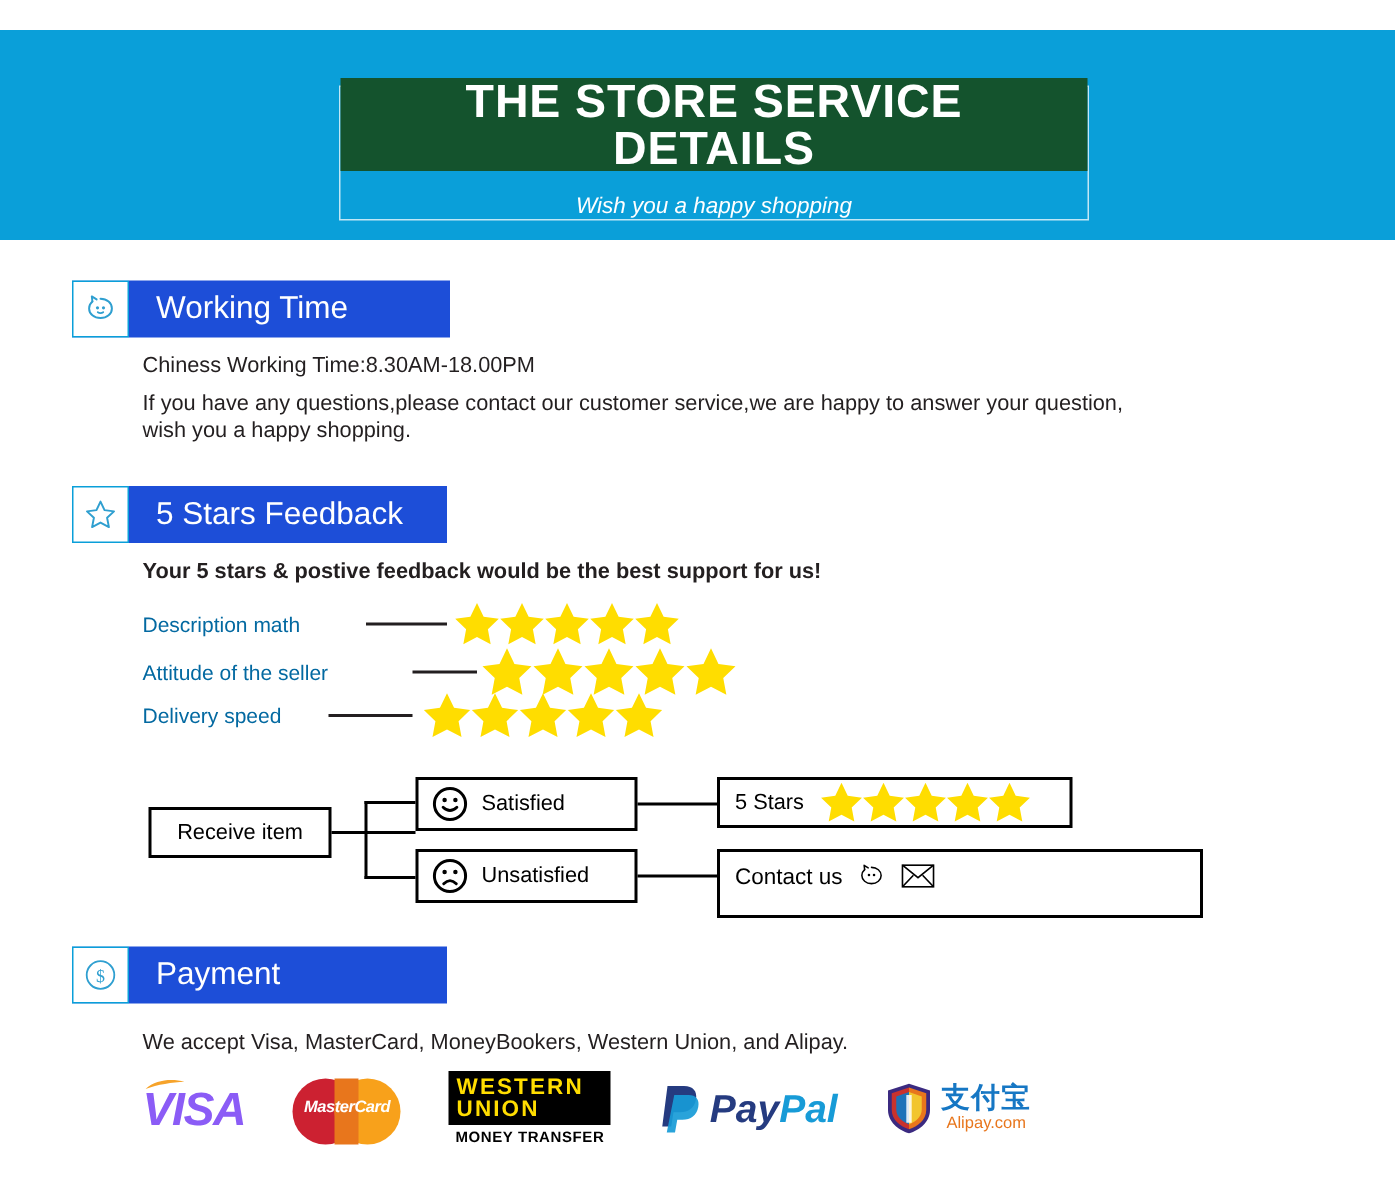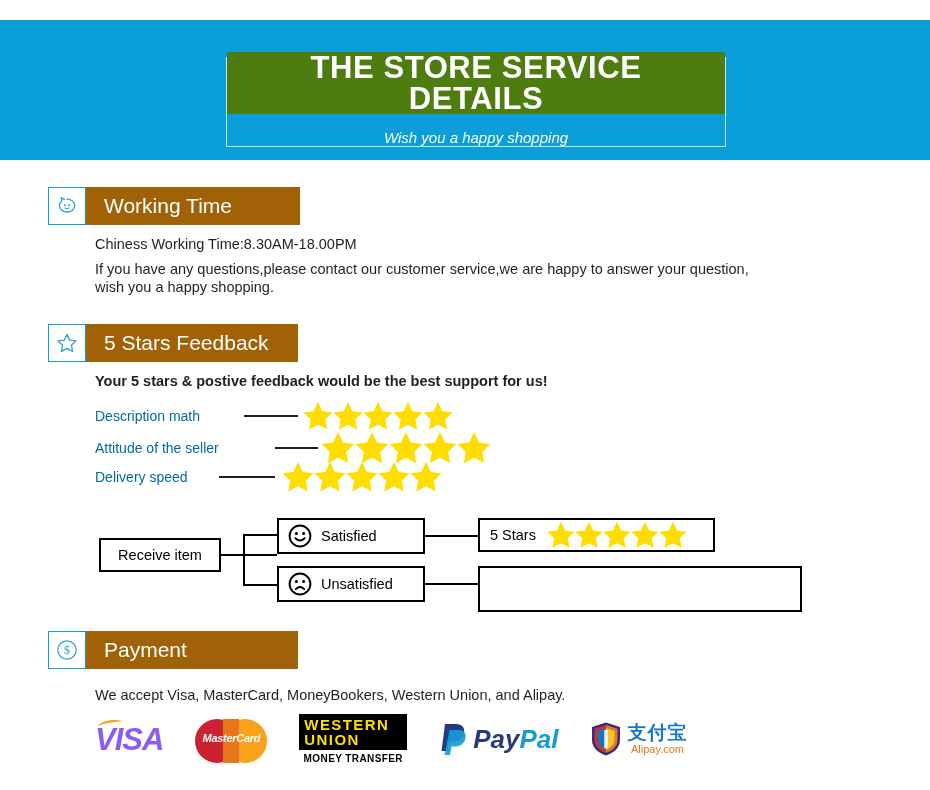--- a/index.html
+++ b/index.html
@@ -20,36 +20,36 @@
     border:1px solid rgba(255,255,255,.75);
   }
   .banner-title{
     position:absolute;left:0;top:-6px;width:498px;
     text-align:center;
     color:#ffffff;
     font-size:31px;font-weight:bold;letter-spacing:.6px;
     line-height:1;
   }
   .banner-title span{
-    background:#4d7c0f;padding:0 16px;display:inline-block;
+    background:#14532d;padding:0 16px;display:inline-block;
   }
   .banner-sub{
     position:absolute;left:0;top:72px;width:498px;
     text-align:center;
     color:#ffffff;
     font-size:15px;font-style:italic;
     line-height:1;
   }
   .banner-sub span{
     background:#0a9fd9;padding:0 14px;display:inline-block;
   }
   
   .sec-head{
     position:absolute;height:38px;
-    background:#a16207;
+    background:#1d4ed8;
     display:flex;align-items:center;
   }
   .sec-icon-box{
     width:38px;height:38px;background:#ffffff;
     border:1px solid #0a9fd9;
     box-sizing:border-box;
     display:flex;align-items:center;justify-content:center;
     flex:0 0 auto;
   }
   .sec-title{
@@ -273,20 +273,34 @@
       <svg width="30" height="30" viewBox="0 0 26 26" style="margin-right: -2px;">
         <path d="M13 1.6 L16.6 9.1 L24.8 10.2 L18.9 15.9 L20.4 24 L13 20.1 L5.6 24 L7.1 15.9 L1.2 10.2 L9.4 9.1 Z" fill="#ffdd00"></path>
       </svg>
       <svg width="30" height="30" viewBox="0 0 26 26" style="margin-right: -2px;">
         <path d="M13 1.6 L16.6 9.1 L24.8 10.2 L18.9 15.9 L20.4 24 L13 20.1 L5.6 24 L7.1 15.9 L1.2 10.2 L9.4 9.1 Z" fill="#ffdd00"></path>
       </svg>
     </span>
 </div>
 
 <div class="contact-box" style="left:478px;top:566px;width:324px;height:46px;">
+  <div class="contact-top">
+    <span class="contact-title">Contact us</span>
+    <svg width="22" height="22" viewBox="0 0 26 26">
+      <path d="M13 6.2 C17.3 6.2 20.6 9 20.6 12.6 C20.6 16.2 17.3 19 13 19 C8.7 19 5.4 16.2 5.4 12.6 C5.4 10.8 6.2 9.2 7.6 8" fill="none" stroke="#000" stroke-width="1.2" stroke-linecap="round"></path>
+      <path d="M7.6 8 L7.2 4.6 L10.4 6.6" fill="none" stroke="#000" stroke-width="1.2" stroke-linecap="round" stroke-linejoin="round"></path>
+      <circle cx="11" cy="12.2" r="1" fill="#000"></circle>
+      <circle cx="15" cy="12.2" r="1" fill="#000"></circle>
+    </svg>
+    <svg width="24" height="18" viewBox="0 0 26 20">
+      <rect x="1.5" y="2" width="23" height="16" fill="none" stroke="#000" stroke-width="1.2"></rect>
+      <path d="M1.5 2 L13 11.2 L24.5 2" fill="none" stroke="#000" stroke-width="1.2"></path>
+      <path d="M1.5 18 L9.6 9.4 M24.5 18 L16.4 9.4" fill="none" stroke="#000" stroke-width="1.2"></path>
+    </svg>
+  </div>
 </div>
 
 <div class="sec-head" style="left:48px;top:631px;width:250px;">
   <div class="sec-icon-box">
     <svg width="26" height="26" viewBox="0 0 26 26">
       <circle cx="13" cy="13" r="9.2" fill="none" stroke="#2f9fd0" stroke-width="1.2"></circle>
       <text x="13" y="17.4" text-anchor="middle" font-family="Liberation Serif, serif" font-size="12" fill="#2f9fd0">$</text>
     </svg>
   </div>
   <div class="sec-title">Payment</div>

